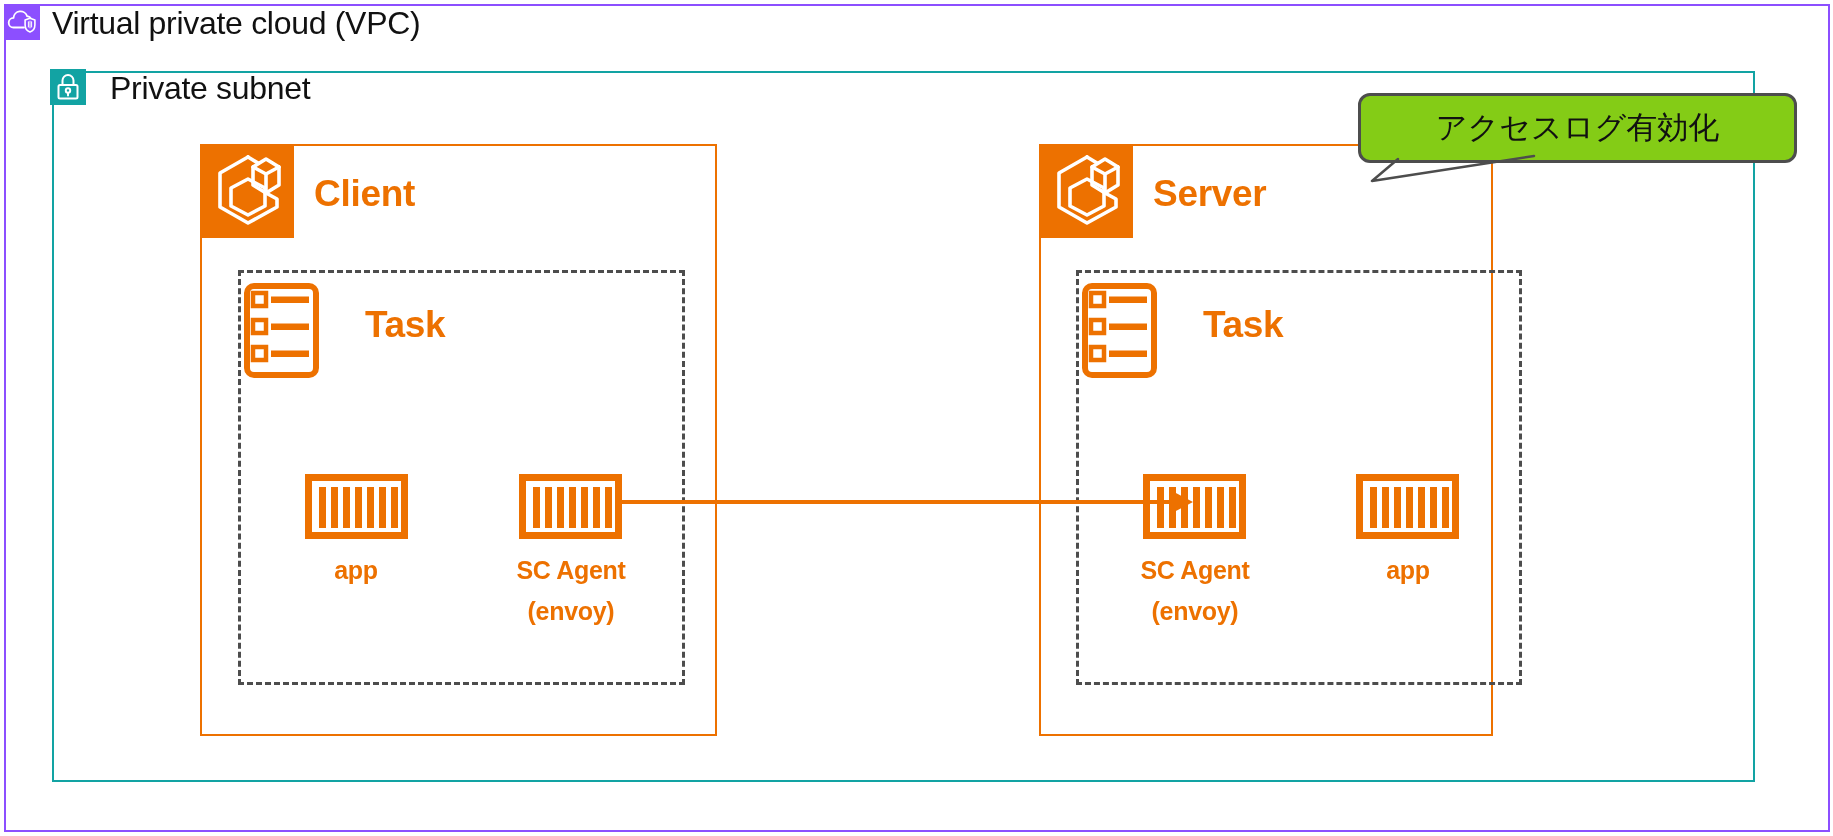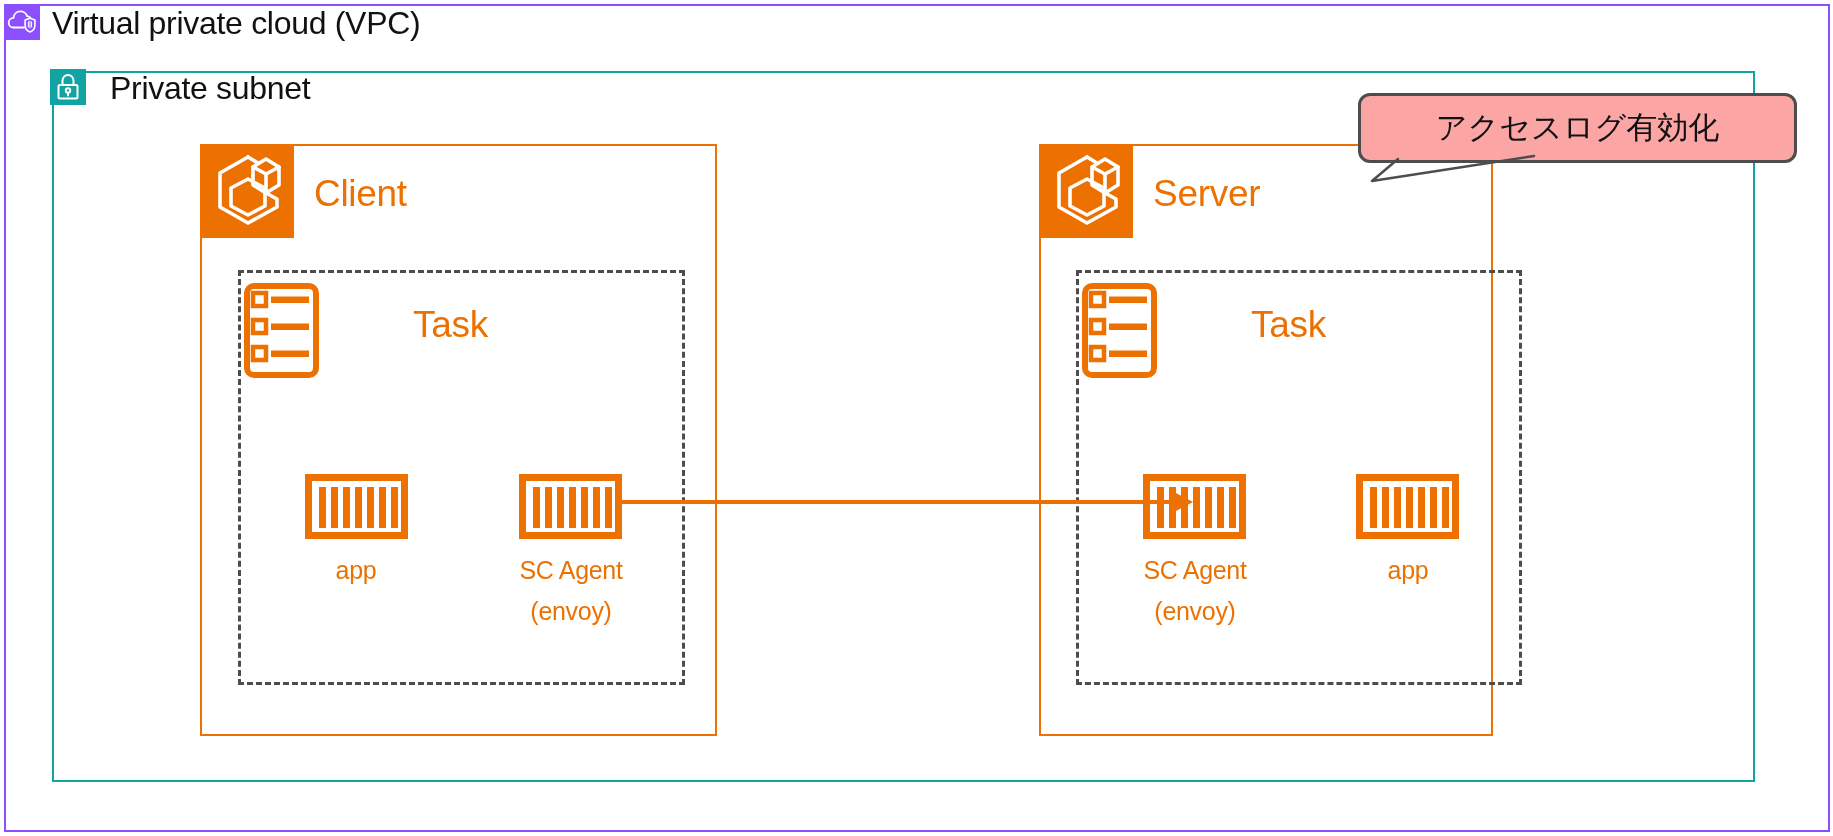--- a/index.html
+++ b/index.html
@@ -1,47 +1,47 @@
 <!DOCTYPE html>
 <html><head>
 <meta charset="utf-8">
 <style>
   html,body{margin:0;padding:0;background:#fff;}
   .canvas{
     position:relative;width:1833px;height:836px;background:#ffffff;
     font-family:"Liberation Sans","DejaVu Sans",sans-serif;overflow:hidden;
   }
-  .box{position:absolute;box-sizing:border-box;}
+  .box{position:absolute;box-sizing:border-box;font-weight:bold;}
   .vpc-box{left:4px;top:4px;width:1826px;height:828px;border:2px solid #8C4FFF;}
   .subnet-box{left:50px;top:69px;width:1703px;height:711px;border:2px solid #12A3A3;}
   .service-box{top:144px;width:517px;height:592px;border:2px solid #ED7100;}
   .client-box{left:200px;}
   .server-box{left:1039px;width:454px;}
   .task-box{position:absolute;box-sizing:border-box;border:3px dashed #4d4d4d;width:447px;height:415px;top:124px;}
   .client-task{left:36px;}
   .server-task{left:35px;width:446px;}
   .corner-icon{position:absolute;display:block;line-height:0;}
   .vpc-icon{left:4px;top:4px;}
   .subnet-icon{left:50px;top:69px;}
   .ecs-icon{left:-2px;top:-2px;}
   .task-icon{position:absolute;left:2px;top:9px;line-height:0;}
   .ctr-icon{position:absolute;top:201px;line-height:0;}
   .title{position:absolute;white-space:nowrap;letter-spacing:-0.3px;}
   .group-title{color:#111;font-size:32px;line-height:36px;}
   .vpc-title{left:52px;top:5px;}
   .subnet-title{left:110px;top:70px;text-align:right;}
   .service-title{left:112px;top:26px;color:#ED7100;font-size:37px;line-height:44px;}
-  .task-title{position:absolute;left:124px;top:30px;color:#ED7100;font-size:37px;line-height:44px;white-space:nowrap;letter-spacing:-0.3px;margin-left:48px;}
+  .task-title{position:absolute;left:124px;top:30px;color:#ED7100;font-size:37px;line-height:44px;white-space:nowrap;letter-spacing:-0.3px;}
   .ctr-label{position:absolute;top:277px;transform:translateX(-50%);text-align:center;
     color:#ED7100;font-size:25px;line-height:41px;white-space:nowrap;letter-spacing:-0.3px;}
   .arrow-svg{position:absolute;left:616px;top:484px;}
   .arrow-label{position:absolute;left:848px;top:512px;transform:translateX(-50%);
     color:#ED7100;font-size:31px;line-height:38px;white-space:nowrap;}
   .callout{position:absolute;left:1358px;top:93px;width:439px;height:70px;box-sizing:border-box;
-    background:#fca5a5;border:3px solid #4d4d4d;border-radius:12px;z-index:10;
+    background:#84cc16;border:3px solid #4d4d4d;border-radius:12px;z-index:10;
     display:flex;align-items:center;justify-content:center;
     color:#111;font-size:31px;white-space:nowrap;}
   .callout-tail{position:absolute;left:1356px;top:150px;z-index:11;line-height:0;}
 </style>
 </head>
 <body>
 
 <div class="canvas">
 
   <div class="box vpc-box">

